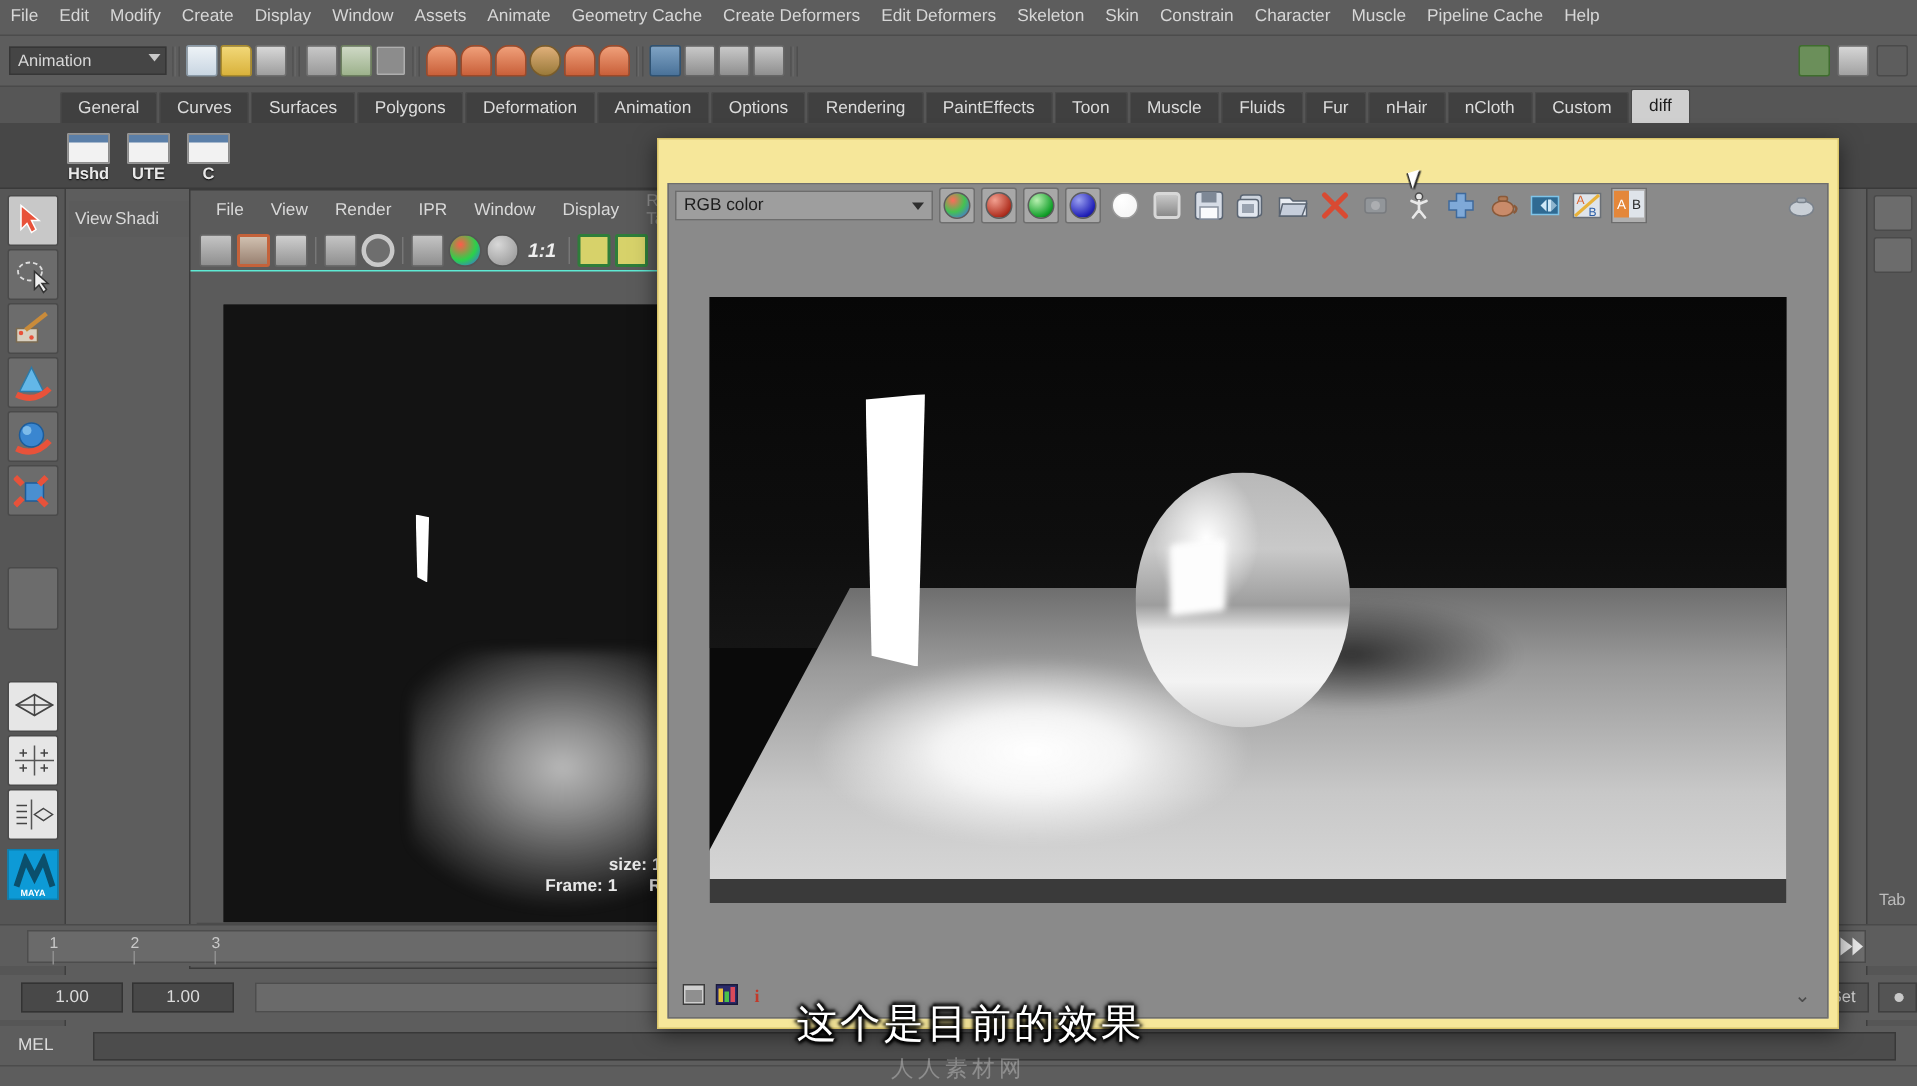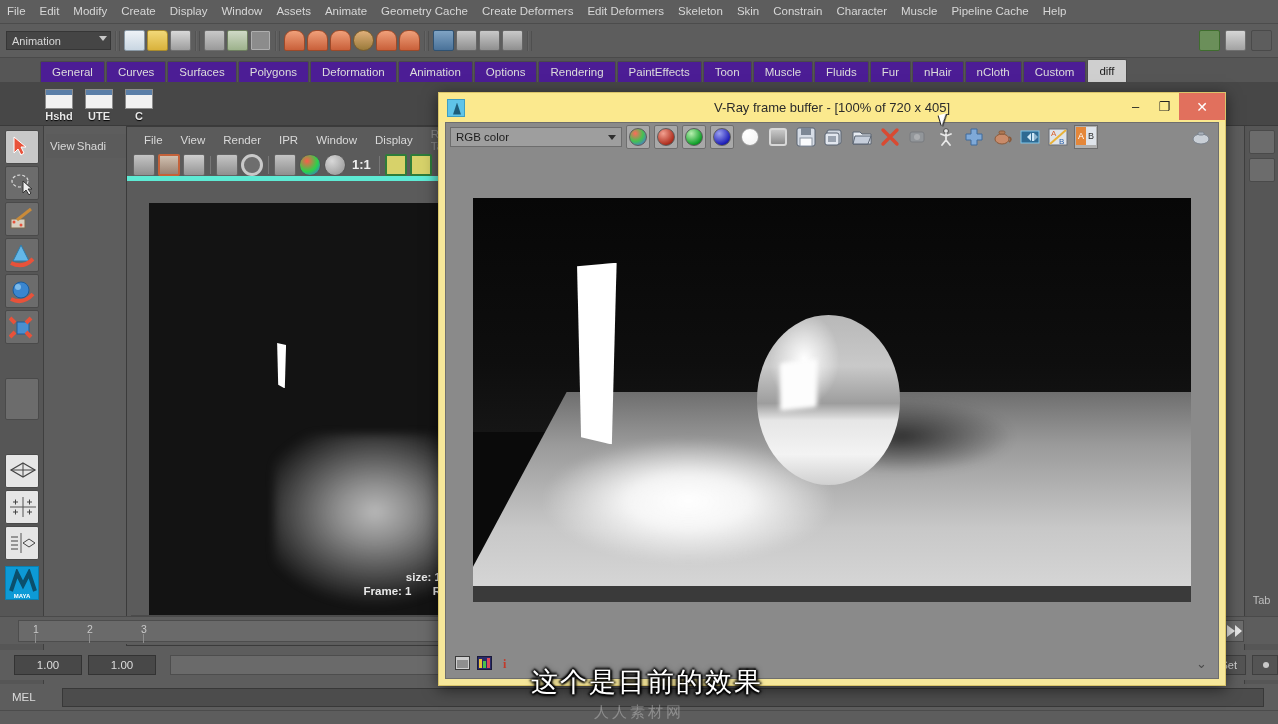--- a/index.html
+++ b/index.html
@@ -46,21 +46,21 @@
   .sep::after{content:"";position:absolute;left:6px;top:1px;width:1px;height:20px;
     background:#4f4f4f;}
 
   
   .shelftabs {
     position:absolute; left:0; top:58px; width:1278px; height:24px;
     background:#565656; display:flex; align-items:flex-end; padding-left:40px;
   }
   .shelftab {
     height:21px; padding:0 11px; font-size:11.5px; color:#dcdcdc;
-    background:#4c1d95; border:1px solid #4a4a4a; border-bottom:none;
+    background:#404040; border:1px solid #4a4a4a; border-bottom:none;
     display:flex; align-items:center; margin-right:1px;
     border-radius:2px 2px 0 0;
   }
   .shelftab.active { background:#cfcfcf; color:#1d1d1d; height:23px; }
 
   
   .shelfbar {
     position:absolute; left:0; top:82px; width:1278px; height:44px;
     background:#474747; border-bottom:1px solid #3a3a3a;
     display:flex; align-items:center; padding-left:42px; gap:6px;
@@ -98,21 +98,21 @@
 
   
   .renderview {
     position:absolute; left:126px; top:126px; width:320px; height:520px;
     background:#5b5b5b; border:1px solid #3b3b3b;
   }
   .rv-menubar { height:26px; display:flex; align-items:center; padding-left:8px; gap:0; }
   .rv-menu { color:#d9d9d9; font-size:11.5px; padding:3px 9px; }
   .rv-menu.dim { color:#8b8b8b; }
   .rv-toolbar { height:28px; display:flex; align-items:center; padding-left:6px; gap:3px;
-                border-bottom:5px solid #5eead4;}
+                border-bottom:1px solid #5eead4;font-style:italic;}
   .rv-icon { width:22px;height:22px;position:relative;border-radius:2px;}
   .rv-img { position:absolute; left:22px; top:76px; width:298px; height:412px;
             background:#121212; overflow:hidden; }
   .rv-status {
     position:absolute; left:0; bottom:34px; width:320px; height:40px;
     color:#e8e8e8; font-size:11.5px; font-weight:bold; text-align:right;
     padding-right:6px;
   }
   .rv-scroll {
     position:absolute; left:4px; bottom:14px; width:312px; height:16px;
@@ -587,29 +587,20 @@
     </div>
   </div>
 
   <div class="melbar">
     <span class="lbl">MEL</span>
     <div class="field"></div>
   </div>
   <div class="bottomstrip"></div>
 
   <div class="vfb">
-    <div class="vfb-title">
-      <div class="vfb-logo"></div>
-      <div class="vfb-title-text">V-Ray frame buffer - [100% of 720 x 405]</div>
-      <div style="position:absolute;right:0;top:0;display:flex;align-items:center">
-        <div class="wbtn">–</div>
-        <div class="wbtn">❐</div>
-        <div class="wbtn close">✕</div>
-      </div>
-    </div>
 
     <div class="vfb-body">
       <div class="vfb-toolbar">
         <div class="vfb-combo">
           <span>RGB color</span>
           <span class="arrow"></span>
         </div>
 
         <div class="ch on">
           <span class="ball" style="background:radial-gradient(circle at 33% 28%,#ff6a5a,#44c252 50%,#4a5cff 100%);border:1px solid #5c5c5c"></span>

